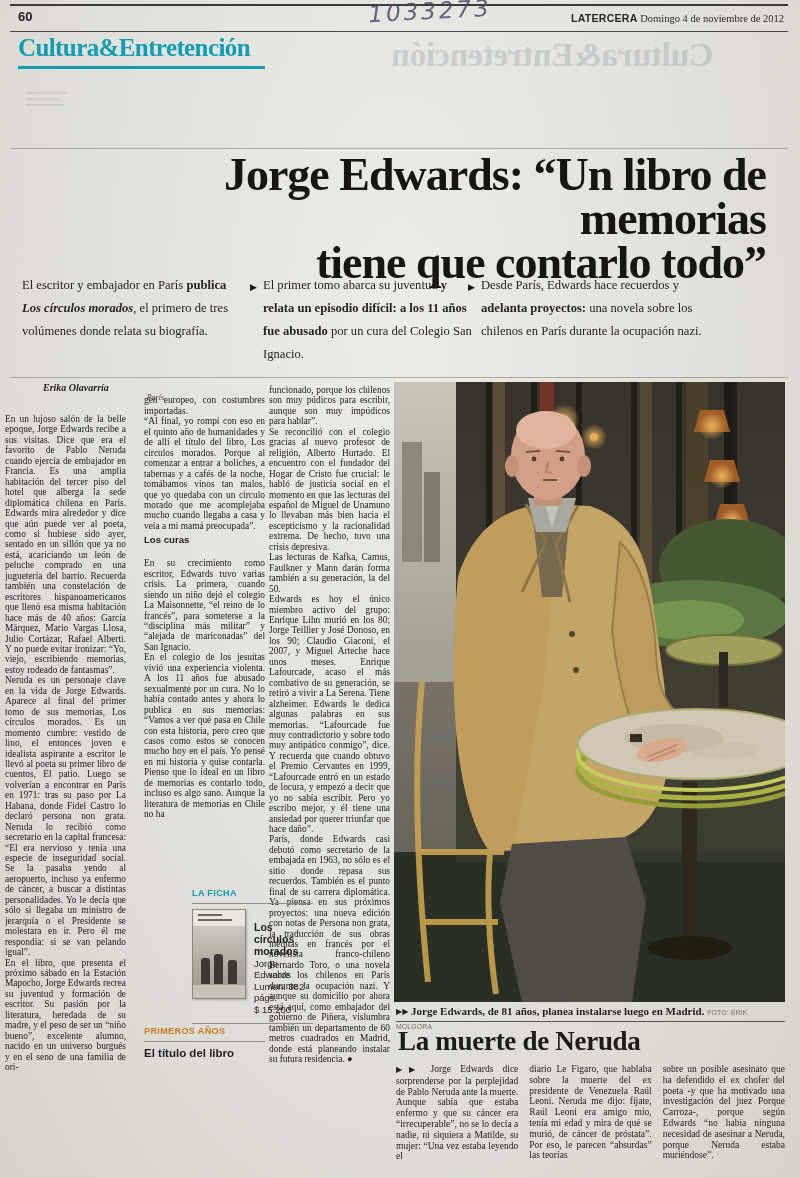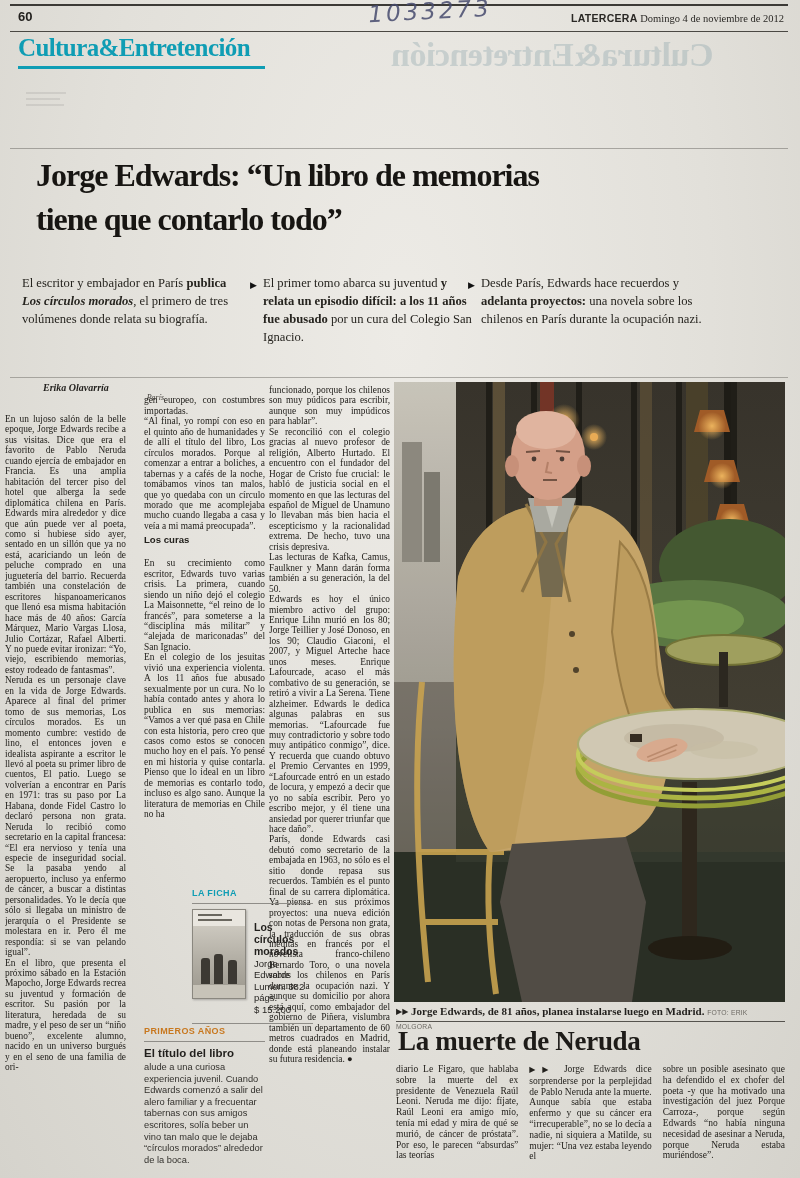--- a/index.html
+++ b/index.html
@@ -24,25 +24,25 @@
   
   .section-title{left:18px;top:34px;font-family:"Liberation Serif",serif;font-weight:bold;
     font-size:25px;letter-spacing:-0.6px;color:#0f9db4;}
   .section-underline{left:18px;top:66px;width:247px;height:2.5px;background:#0f9db4;}
   .ghost-title{left:320px;top:36px;width:465px;text-align:center;font-weight:bold;font-size:34px;
     letter-spacing:-0.5px;color:rgba(105,140,150,.26);transform:scaleX(-1);filter:blur(.7px);}
   .ghost-line{background:rgba(60,60,60,.10);height:2px;}
 
   
   .rule-above-headline{left:10px;right:12px;top:148px;height:1px;background:rgba(90,88,84,.45);}
-  .headline{left:36px;top:153px;width:730px;font-weight:bold;font-size:32px;line-height:44px;
-    letter-spacing:-1px;color:#171512;}
-
-  
-  .deck-b{font-size:12.6px;line-height:18px;color:#26241f;}
+  .headline{left:36px;top:153px;width:730px;font-weight:bold;font-size:46px;line-height:44px;
+    letter-spacing:-1px;color:#171512;text-align:right;}
+
+  
+  .deck-b{font-size:12.6px;line-height:23px;color:#26241f;}
   .deck-marker{font-size:9px;color:#111;position:absolute;top:2px;left:0;}
   .deck-text{display:block;}
   .b-bold{font-weight:bold;}
   .b-bolditalic{font-weight:bold;font-style:italic;}
   .rule-below-deck{left:10px;right:12px;top:377px;height:1px;background:rgba(110,108,102,.5);}
 
   
   .byline{left:20px;top:382px;width:121px;margin-left:23px;}
   .byline .name{font-style:italic;font-weight:bold;font-size:10px;}
   .byline .place{font-style:italic;font-size:8px;color:#45423d;text-align:right;}
@@ -166,21 +166,20 @@
 $ 15.200</span>
       </div>
     </div>
     <div class="hairline" style="margin-top:8px;"></div>
   </div>
 
   <div class="abs primeros">
     <div class="kicker orange">PRIMEROS AÑOS</div>
     <div class="hairline"></div>
     <div class="head">El título del libro</div>
-    <div class="txt">alude a una curiosa experiencia juvenil. Cuando Edwards comenzó a salir del alero familiar y a frecuentar tabernas con sus amigos escritores, solía beber un vino tan malo que le dejaba “círculos morados” alrededor de la boca.</div>
   </div>
 
   <div class="abs photo">
     <svg width="391" height="620" viewBox="0 0 391 620" xmlns="http://www.w3.org/2000/svg">
       <defs>
         <linearGradient id="street" x1="0" y1="0" x2="0" y2="1">
           <stop offset="0" stop-color="#c6c2b8"></stop>
             <stop offset=".55" stop-color="#9a958b"></stop>
             <stop offset="1" stop-color="#5d584e"></stop>
         </linearGradient>
@@ -297,18 +296,18 @@
 
   <div class="abs caption">
     <span class="mk">▶▶</span>
     <b>Jorge Edwards, de 81 años, planea instalarse luego en Madrid.</b>
     <span class="credit">FOTO: ERIK MOLGORA</span>
   </div>
 
   <div class="abs neruda-rule"></div>
   <div class="abs neruda-title">La muerte de Neruda</div>
   <div class="abs neruda-cols">
+    <div class="neruda-col"><span class="mk">▶▶ </span><span>Jorge Edwards dice sorprenderse por la perplejidad de Pablo Neruda ante la muerte. Aunque sabía que estaba enfermo y que su cáncer era “irrecuperable”, no se lo decía a nadie, ni siquiera a Matilde, su mujer: “Una vez estaba leyendo el</span></div>
     <div class="neruda-col">diario Le Figaro, que hablaba sobre la muerte del ex presidente de Venezuela Raúl Leoni. Neruda me dijo: fíjate, Raúl Leoni era amigo mío, tenía mi edad y mira de qué se murió, de cáncer de próstata”. Por eso, le parecen “absurdas” las teorías</div>
-    <div class="neruda-col"><span class="mk">▶▶ </span><span>Jorge Edwards dice sorprenderse por la perplejidad de Pablo Neruda ante la muerte. Aunque sabía que estaba enfermo y que su cáncer era “irrecuperable”, no se lo decía a nadie, ni siquiera a Matilde, su mujer: “Una vez estaba leyendo el</span></div>
     <div class="neruda-col">sobre un posible asesinato que ha defendido el ex chofer del poeta -y que ha motivado una investigación del juez Porque Carroza-, porque según Edwards “no había ninguna necesidad de asesinar a Neruda, porque Neruda estaba muriéndose”.</div>
   </div>
 
 </div>
 
 </body></html>

